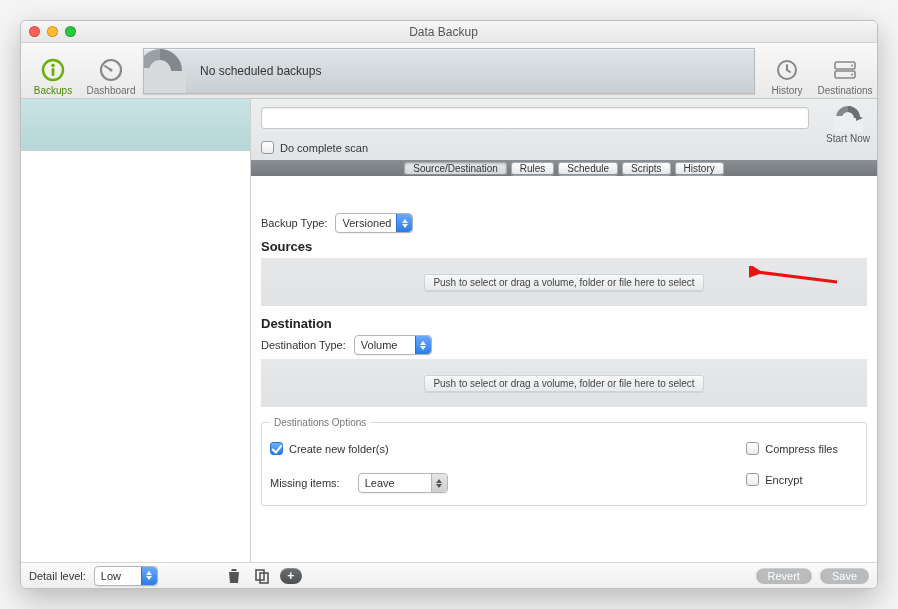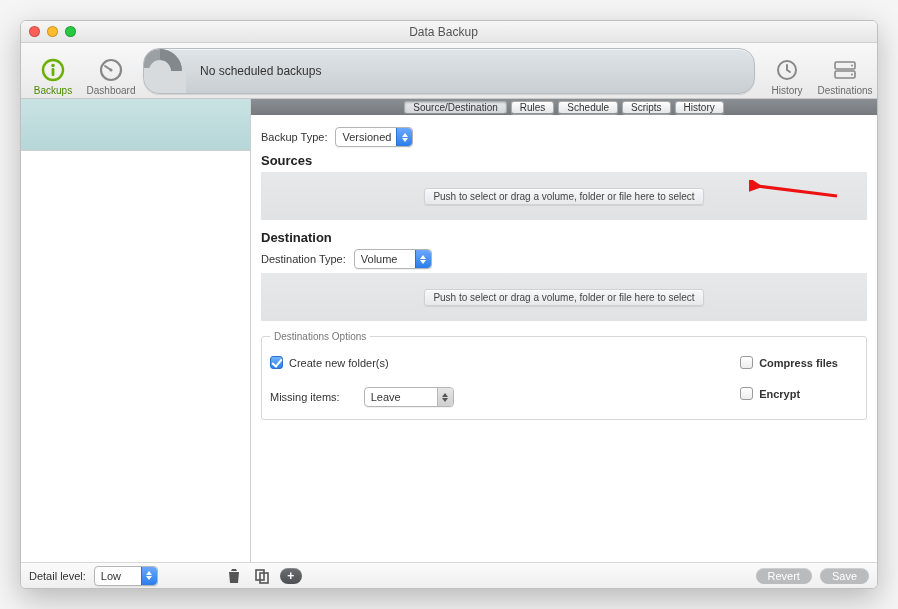--- a/index.html
+++ b/index.html
@@ -34,21 +34,21 @@
     border-bottom: 1px solid #c9c9c9;
     display: flex; align-items: stretch;
     padding: 0;
   }
   .toolbar .left-items { display:flex; align-items:flex-end; padding: 16px 6px 2px 6px; gap: 6px;}
   .toolbar-item { display:flex; flex-direction:column; align-items:center; justify-content:flex-end; width:52px; font-size:10px; color:#6a6a6a;}
   .toolbar-item .icon-slot { height:30px; display:flex; align-items:center; justify-content:center; }
   .toolbar-item.active { color:#4a8a00;}
   .toolbar .banner-wrap { flex:1; display:flex; align-items:center; padding:4px 0; }
   .banner {
-    flex:1; height:46px; border-radius:16px;
+    flex:1; height:46px; border-radius:0;
     background: linear-gradient(#dfe4e8,#c9ced2);
     border:1px solid #b7bcc0;
     box-shadow: inset 0 1px 0 rgba(255,255,255,0.6), 0 1px 1px rgba(0,0,0,0.1);
     display:flex; align-items:center;
     position:relative; overflow:hidden;
   }
   .banner .arc-logo {
     width:54px; height:46px; position:relative; margin-left:-4px;
   }
   .banner .text { font-size:12px; color:#333; margin-left:6px; }
@@ -111,21 +111,21 @@
     border-radius:3px;
     padding:0 8px; height:13px; line-height:11px; color:#333;
     box-shadow: 0 1px 0 rgba(255,255,255,0.3);
   }
   .tab.active {
     background: linear-gradient(#e8ebee,#d3d7da);
     box-shadow: inset 0 1px 2px rgba(0,0,0,0.2);
   }
 
   
-  .content { flex:1; overflow:auto; padding:8px 10px; font-size:11px; color:#333; }
+  .content { flex:1; overflow:auto; padding:8px 10px; font-size:11px; color:#333;margin-top:25px; }
   .row { display:flex; align-items:center; gap:8px; margin:4px 0; }
   .label { color:#333; }
   .mac-select {
     height:20px; border:1px solid #b5b5b5; border-radius:4px;
     background:#fff; font-size:11px; display:flex; align-items:center;
     padding:0 18px 0 6px; position:relative; min-width:78px;
     box-shadow: 0 1px 0 rgba(0,0,0,0.05);
   }
   .mac-select.wide { min-width:90px; }
   .mac-select .arrows {
@@ -157,21 +157,21 @@
     padding:2px 8px;
     box-shadow: 0 1px 1px rgba(0,0,0,0.08), inset 0 1px 0 rgba(255,255,255,0.7);
   }
   fieldset.dest-opts {
     border:1px solid #d8d8d8; border-radius:3px; padding:10px 8px 8px 8px; margin-top:4px;
     position:relative;
   }
   fieldset.dest-opts legend { font-size:10px; color:#777; padding:0 4px; }
   .opts-grid { display:flex; gap:40px; }
   .opts-col { display:flex; flex-direction:column; gap:10px; }
-  .opts-col.right { margin-left:auto; padding-right:20px;font-weight:bold;}
+  .opts-col.right { margin-left:auto; padding-right:20px;}
 
   
   .footer {
     height:26px; border-top:1px solid #d8d8d8;
     background: linear-gradient(#fbfbfb,#efefef);
     display:flex; align-items:center; padding:0 8px; gap:8px;
     font-size:11px; color:#333;
   }
   .footer .spacer { flex:1; }
   .footer .iconbtn {
@@ -278,20 +278,39 @@
   </div>
 
   <div class="body">
     <div class="sidebar">
       <div class="sidebar-top"></div>
       <div class="sidebar-fill"></div>
     </div>
 
     <div class="main">
 
+      <div class="main-header">
+        <input class="name-input" type="text" value="" style="">
+        <div class="checkbox-row">
+          <span class="mac-checkbox"></span>
+          <span>Do complete scan</span>
+        </div>
+        <div class="startnow">
+          <div class="ic">
+            <svg width="30" height="28" viewBox="0 0 30 28">
+              <circle cx="15" cy="14" r="12" fill="#84898d"></circle>
+              <circle cx="15" cy="14" r="6" fill="#eceff0"></circle>
+              <rect x="0" y="12" width="30" height="18" fill="#eceff0"></rect>
+              <path d="M15 2 A12 12 0 0 1 27 14 L21 14 A6 6 0 0 0 15 8 Z" fill="#6c7074"></path>
+              <polygon points="23,17 30,14 23,11" fill="#6c7074"></polygon>
+            </svg>
+          </div>
+          <span>Start Now</span>
+        </div>
+      </div>
 
       <div class="tabstrip">
         <div class="tab active">Source/Destination</div>
         <div class="tab">Rules</div>
         <div class="tab">Schedule</div>
         <div class="tab">Scripts</div>
         <div class="tab">History</div>
       </div>
 
       <div class="content">
@@ -330,21 +349,21 @@
         </div>
 
         <fieldset class="dest-opts">
           <legend>Destinations Options</legend>
           <div class="opts-grid">
             <div class="opts-col">
               <div class="row" style="gap:6px;">
                 <span class="mac-checkbox checked"></span>
                 <span>Create new folder(s)</span>
               </div>
-              <div class="row" style="gap:24px;">
+              <div class="row" style="gap:18px;">
                 <span class="label">Missing items:</span>
                 <div class="mac-select gray wide">
                   <span>Leave</span>
                   <span class="arrows"></span>
                 </div>
               </div>
             </div>
             <div class="opts-col right">
               <div class="row" style="gap:6px;">
                 <span class="mac-checkbox"></span>

